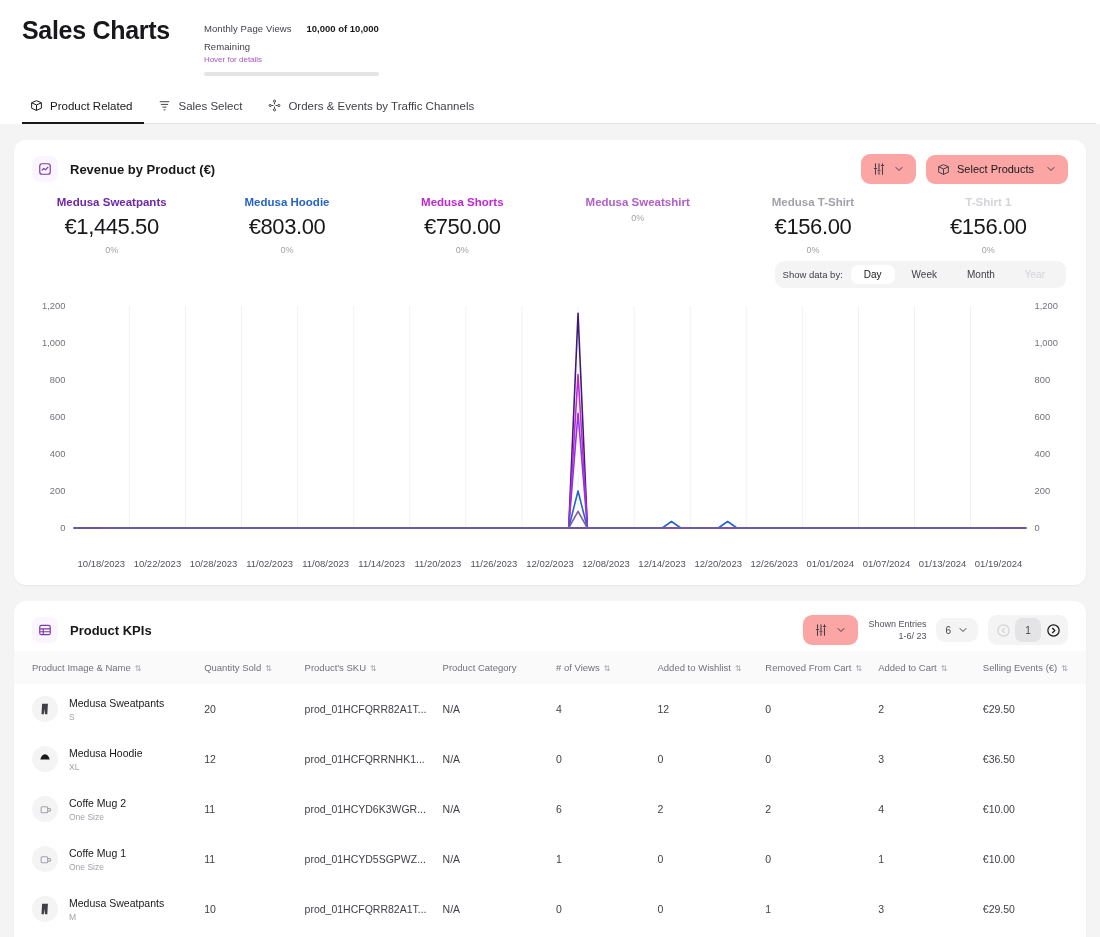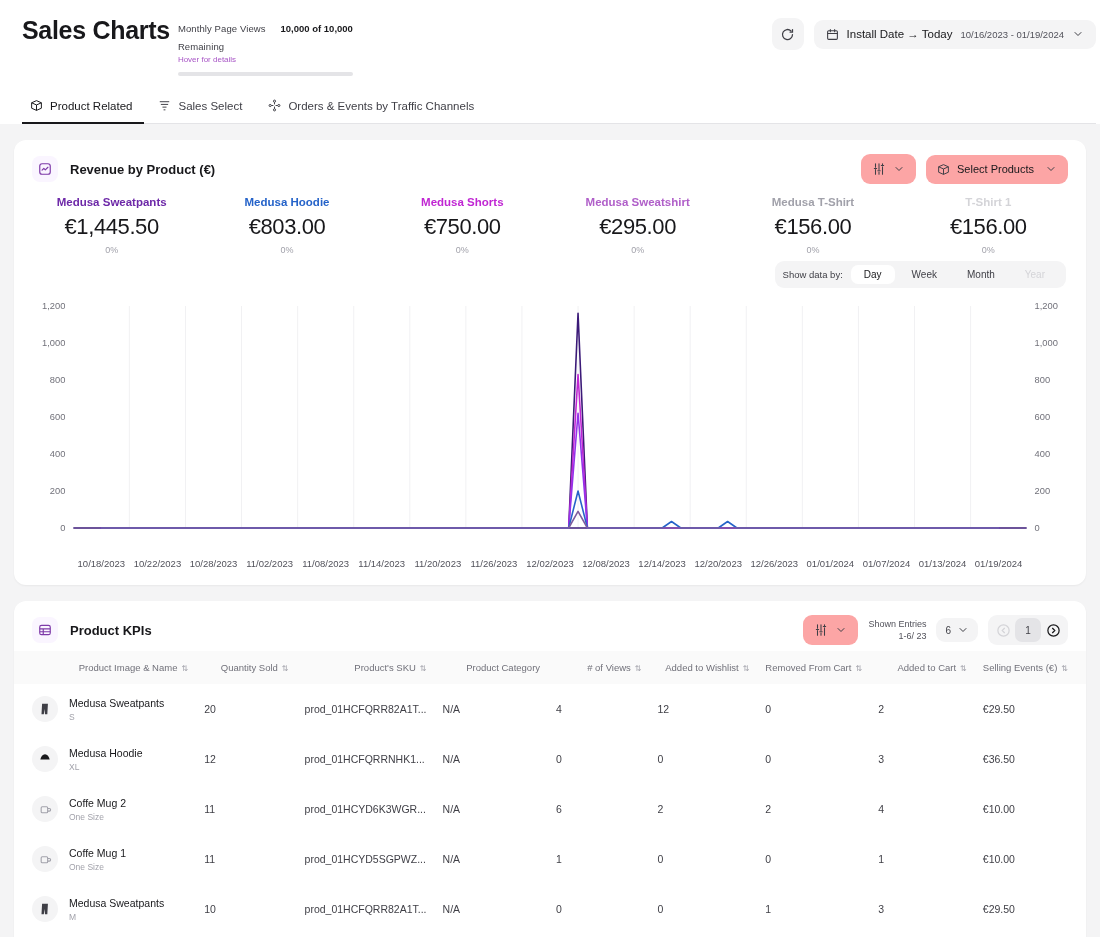--- a/index.html
+++ b/index.html
@@ -8,21 +8,21 @@
     background: #f4f4f5;
     font-family: "Liberation Sans", sans-serif;
     color: #18181b;
     overflow: hidden;
   }
 
   
   .topbar { background:#ffffff; padding: 14px 4px 0 22px; position:relative; }
   .topbar-row { display:flex; align-items:flex-start; }
   .page-title { font-size: 25px; font-weight: 700; letter-spacing:-0.3px; line-height:32px; }
-  .quota { margin-left: 8px; margin-top: 4px; width: 175px; }
+  .quota { margin-left: 34px; margin-top: 4px; width: 175px; }
   .quota-line { display:flex; align-items:baseline; }
   .quota-label { font-size: 9.5px; color:#3f3f46; letter-spacing:.1px; }
   .quota-count { font-size: 9.5px; color:#18181b; font-weight:700; margin-left:8px; white-space:nowrap; }
   .quota-hover { font-size: 8px; color:#a855c6; margin-top:1px; display:block; }
   .quota-bar { margin-top:8px; height:4px; width:175px; background:#e4e4e7; border-radius:2px; overflow:hidden; }
   .quota-bar i { display:block; height:100%; width:100%; background:#e4e4e7; }
 
   .topbar-right { margin-left:auto; display:flex; align-items:center; gap:10px; padding-top:4px; }
   .icon-btn {
     width: 32px; height: 32px; border-radius: 9px; background:#f4f4f5;
@@ -84,21 +84,21 @@
   
   .chart-area { position:relative; padding: 8px 14px 10px 14px; }
   .chart-svg { display:block; width: 100%; height: 260px; }
   .xaxis { display:flex; padding: 2px 0 6px 0; }
   .xaxis span { flex:1; text-align:center; font-size:9.5px; color:#52525b; }
 
   
   .table { width:100%; border-collapse:collapse; }
   .table thead th {
     background:#fafafa; font-size:9.5px; font-weight:400; color:#71717a;
-    text-align:right; padding: 11px 8px; white-space:nowrap;
+    text-align:left; padding: 11px 8px; white-space:nowrap;
   }
   .table thead th .sorter { color:#a1a1aa; margin-left:4px; font-size:8px; }
   .table tbody td { font-size:10.5px; color:#3f3f46; padding: 12px 8px; vertical-align:middle; }
   .prod-cell { display:flex; align-items:center; gap:11px; }
   .thumb {
     width:26px; height:26px; border-radius:50%; background:#f4f4f5;
     display:flex; align-items:center; justify-content:center; flex-shrink:0;
   }
   .prod-name { font-size:10.5px; color:#18181b; line-height:13px; }
   .prod-variant { font-size:8.5px; color:#a1a1aa; margin-top:2px; }
@@ -138,39 +138,20 @@
           <span class="quota-label">Monthly Page Views Remaining</span>
           <span class="quota-hover">Hover for details</span>
         </div>
         <span class="quota-count">10,000 of 10,000</span>
       </div>
       <div class="quota-bar">
           <i></i>
         </div>
     </div>
 
-    <div class="topbar-right">
-      <div class="icon-btn">
-        <svg width="15" height="15" viewBox="0 0 24 24" fill="none" stroke="#3f3f46" stroke-width="2" stroke-linecap="round">
-          <path d="M20 12a8 8 0 1 1-2.4-5.7"></path>
-            <path d="M20 4v4h-4"></path>
-        </svg>
-      </div>
-      <div class="date-pill">
-        <svg width="13" height="13" viewBox="0 0 24 24" fill="none" stroke="#3f3f46" stroke-width="2" stroke-linecap="round">
-          <rect x="3" y="5" width="18" height="16" rx="2"></rect>
-            <path d="M3 10h18M8 3v4M16 3v4"></path>
-        </svg>
-        <span class="lbl">Install Date → Today</span>
-        <span class="rng">10/16/2023 - 01/19/2024</span>
-        <svg width="12" height="12" viewBox="0 0 24 24" fill="none" stroke="#3f3f46" stroke-width="2" stroke-linecap="round">
-          <path d="M6 9l6 6 6-6"></path>
-        </svg>
-      </div>
-    </div>
   </div>
 
   <div class="tabs">
     <div class="tab active">
       <svg width="13" height="13" viewBox="0 0 24 24" fill="none" stroke="#18181b" stroke-width="1.8" stroke-linejoin="round">
         <path d="M3 7l9-4 9 4v10l-9 4-9-4z"></path>
           <path d="M3 7l9 4 9-4M12 11v10"></path>
       </svg>
       <span>Product Related</span>
     </div>
@@ -239,21 +220,20 @@
           <div class="kpi-val">€803.00</div>
           <div class="kpi-delta">0%</div>
         </div>
         <div class="kpi">
           <div class="kpi-name" style="color:#c026d3">Medusa Shorts</div>
           <div class="kpi-val">€750.00</div>
           <div class="kpi-delta">0%</div>
         </div>
         <div class="kpi">
           <div class="kpi-name" style="color:#b05fc9">Medusa Sweatshirt</div>
-          <div class="kpi-val">€295.00</div>
           <div class="kpi-delta">0%</div>
         </div>
         <div class="kpi">
           <div class="kpi-name" style="color:#a1a1aa">Medusa T-Shirt</div>
           <div class="kpi-val">€156.00</div>
           <div class="kpi-delta">0%</div>
         </div>
         <div class="kpi">
           <div class="kpi-name" style="color:#d4d4d8">T-Shirt 1</div>
           <div class="kpi-val">€156.00</div>

